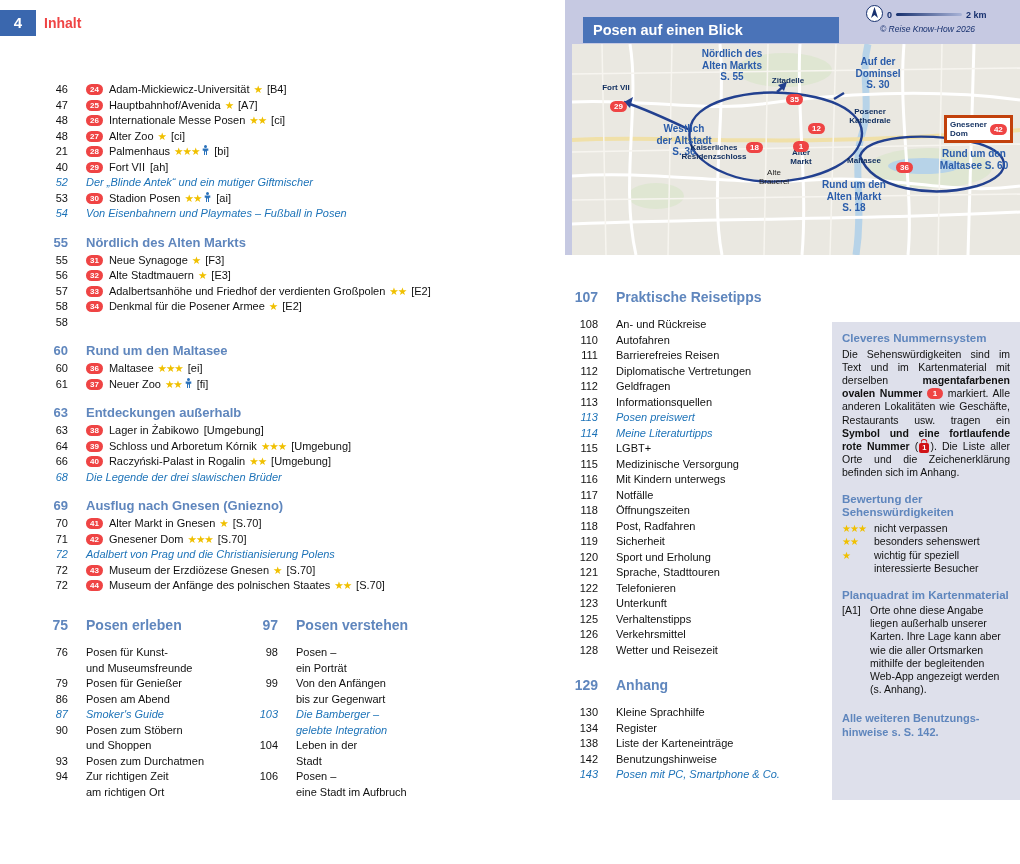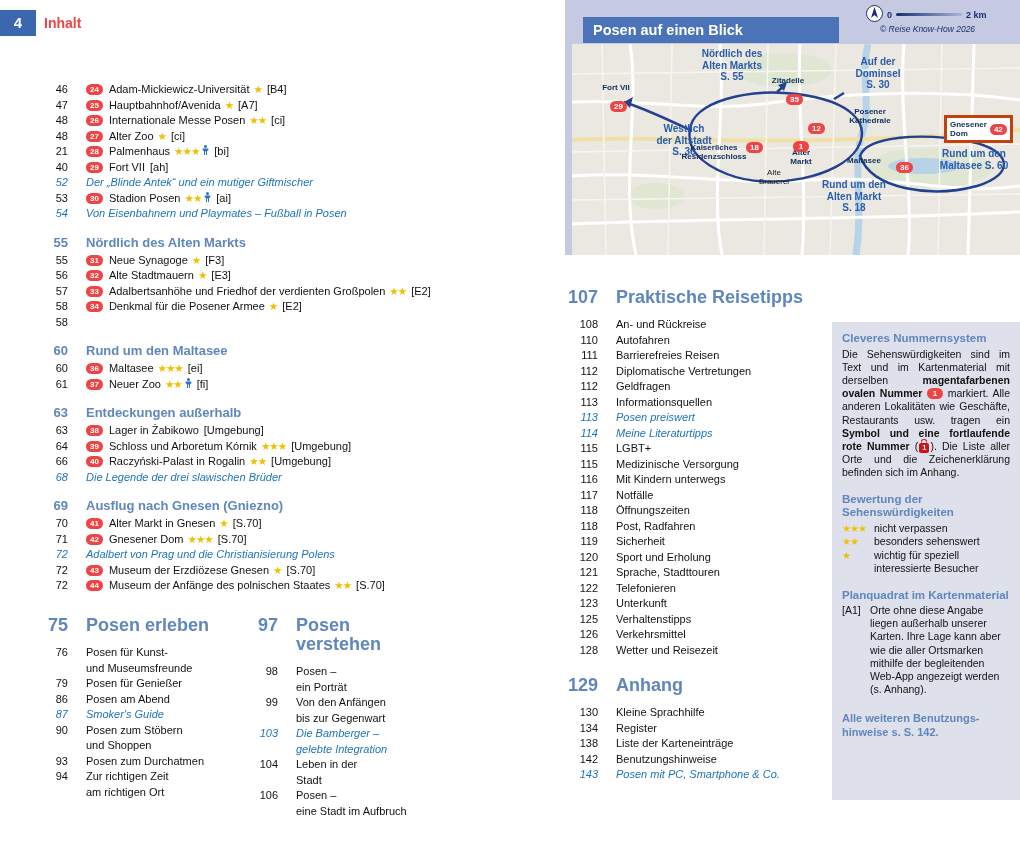--- a/index.html
+++ b/index.html
@@ -54,21 +54,21 @@
   .toc-row{display:flex;font-size:11px;line-height:15.5px;color:#111;}
   .toc-page{width:38px;text-align:right;flex:none;margin-right:18px;}
   .toc-content{flex:1;}
   .toc-text{white-space:pre-line;}
   .stars{color:#f0c000;margin-left:4px;letter-spacing:-1px;font-size:10.5px;}
   .ref{margin-left:5px;}
   .person{margin-left:3px;}
   .toc-row.italic{color:#1d73b8;font-style:italic;}
   .toc-heading{display:flex;font-size:13px;font-weight:bold;color:#5f86bd;margin:13px 0 2px;line-height:16px;}
   .toc-heading .toc-page{width:38px;text-align:right;flex:none;margin-right:18px;}
-  .toc-heading.big{font-size:18px;margin:18px 0 10px;line-height:19px;}
+  .toc-heading.big{font-size:14px;margin:18px 0 10px;line-height:19px;}
   .toc-col > .toc-heading.big:first-child{margin-top:0;}
   .toc-col > .toc-heading:first-child{margin-top:0;}
 
   
   .info-box{position:absolute;left:832px;top:322px;width:188px;height:478px;background:#dee0eb;
     padding:10px 10px;box-sizing:border-box;font-size:10.5px;line-height:13.2px;color:#111;}
   .info-h{color:#5f86bd;font-size:11.5px;font-weight:bold;margin:13px 0 2px;line-height:13.5px;}
   .info-h:first-child{margin-top:0;}
   .info-p{margin:0;text-align:justify;}
   .rating-row{display:flex;line-height:13.5px;}

